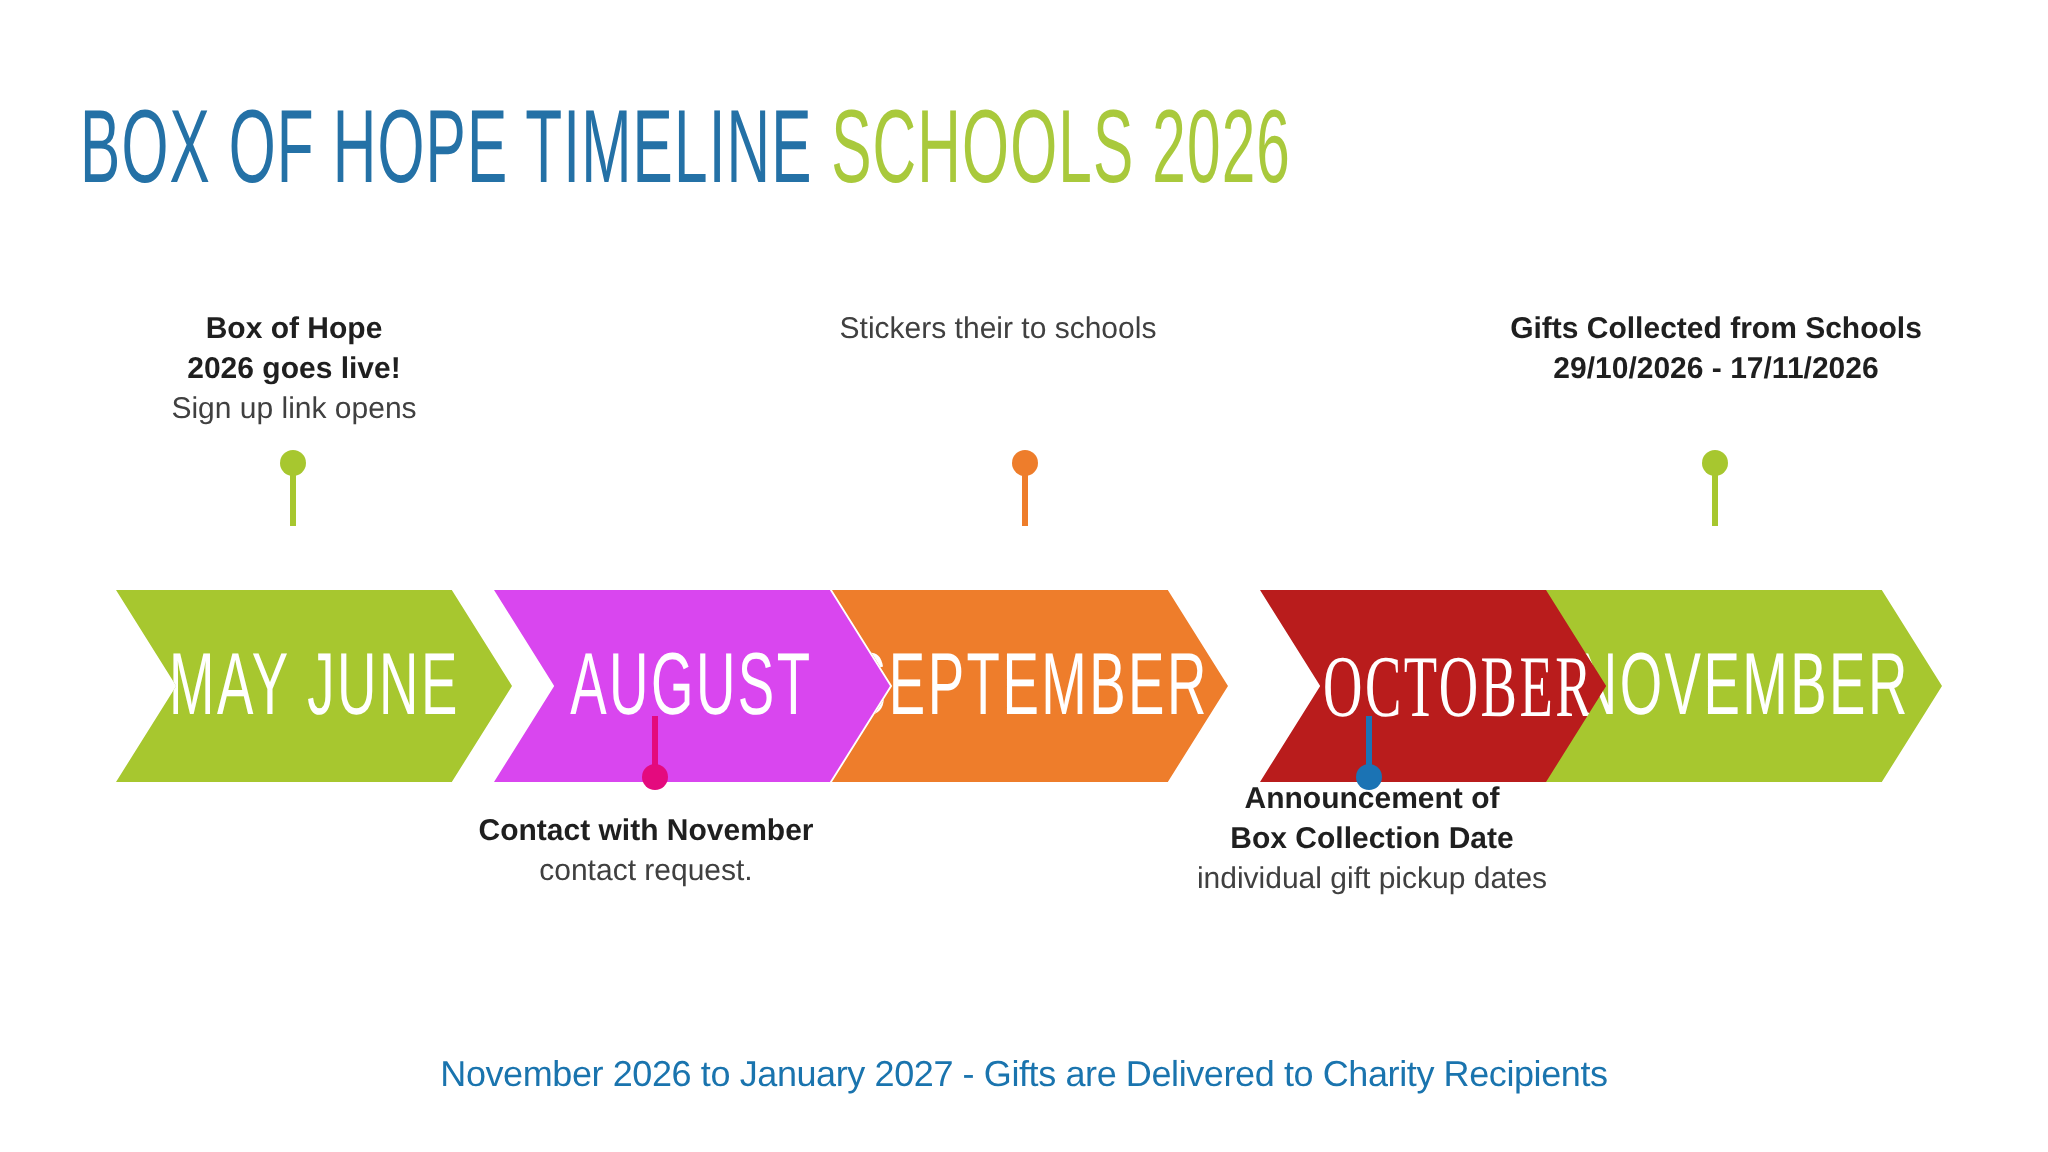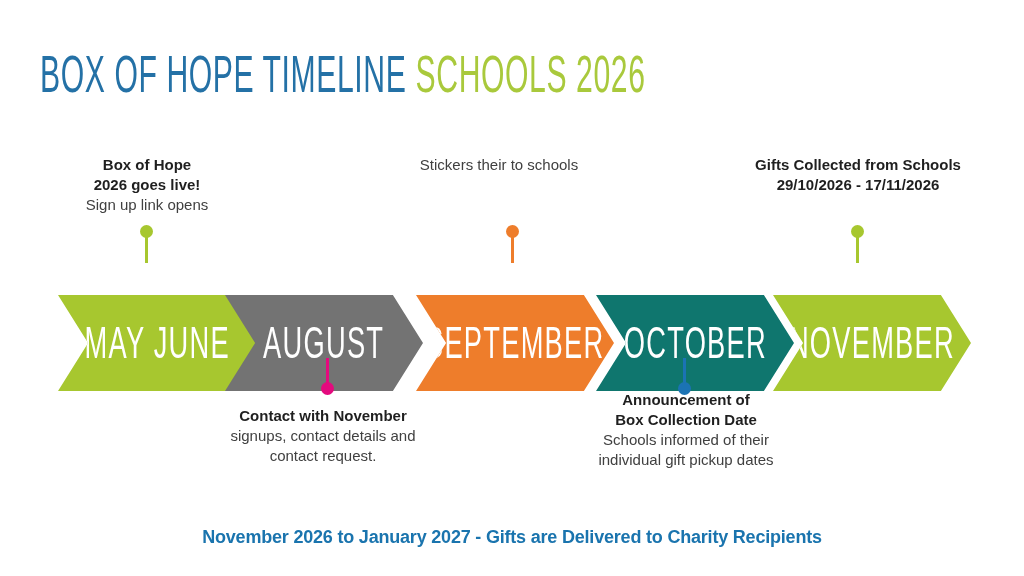--- a/index.html
+++ b/index.html
@@ -79,21 +79,21 @@
   .note .b { font-weight: 700; color: #1f1f1f; }
 
   
   .footer {
     position: absolute;
     left: 0;
     top: 527px;
     width: 1024px;
     text-align: center;
     font-size: 18px;
-    font-weight: 700;
+    font-weight: 400;
     letter-spacing: -0.2px;
   }
 </style>
 </head>
 <body>
 
 <div class="title">
   <span class="t1" style="color: rgb(36, 113, 166);">BOX OF HOPE TIMELINE</span><span class="t2" style="color: rgb(169, 201, 60);">SCHOOLS 2026</span>
 </div>
 
@@ -119,47 +119,45 @@
   <div class="stem" style="background-color: rgb(238, 125, 43);"></div>
 </div>
 <div class="connector conn-top" style="left:851px; top:225px;">
   <div class="dot" style="background-color: rgb(167, 199, 47);"></div>
   <div class="stem" style="background-color: rgb(167, 199, 47);"></div>
 </div>
 
 <div class="chevron" style="left: 58px; background-color: rgb(167, 199, 47);">
   <div class="label">MAY JUNE</div>
 </div>
-<div class="chevron" style="left: 225px; background-color: #737373;">
+<div class="chevron" style="left: 247px; background-color: #d946ef;">
   <div class="label">AUGUST</div>
 </div>
 <div class="chevron" style="left: 416px; background-color: rgb(238, 125, 43);">
   <div class="label">SEPTEMBER</div>
 </div>
-<div class="chevron" style="left: 596px; background-color: #0f766e;">
+<div class="chevron" style="left: 630px; background-color: #b91c1c; font-family: Liberation Serif, serif;">
   <div class="label">OCTOBER</div>
 </div>
 <div class="chevron" style="left: 773px; background-color: rgb(167, 199, 47);">
   <div class="label">NOVEMBER</div>
 </div>
 
 <div class="connector conn-bot" style="left:321px; top:358px;">
   <div class="stem" style="background-color: rgb(228, 10, 126);"></div>
   <div class="dot" style="background-color: rgb(228, 10, 126);"></div>
 </div>
 <div class="connector conn-bot" style="left:678px; top:358px;">
   <div class="stem" style="background-color: rgb(27, 115, 180);"></div>
   <div class="dot" style="background-color: rgb(27, 115, 180);"></div>
 </div>
 
 <div class="note" style="left:183px; top:406px;">
   <div class="b">Contact with November</div>
-  <div>signups, contact details and</div>
   <div>contact request.</div>
 </div>
 <div class="note" style="left:546px; top:390px;">
   <div class="b">Announcement of</div>
   <div class="b">Box Collection Date</div>
-  <div>Schools informed of their</div>
   <div>individual gift pickup dates</div>
 </div>
 
 <div class="footer" style="color: rgb(26, 116, 174);">November 2026 to January 2027 - Gifts are Delivered to Charity Recipients</div>
 
 </body></html>

